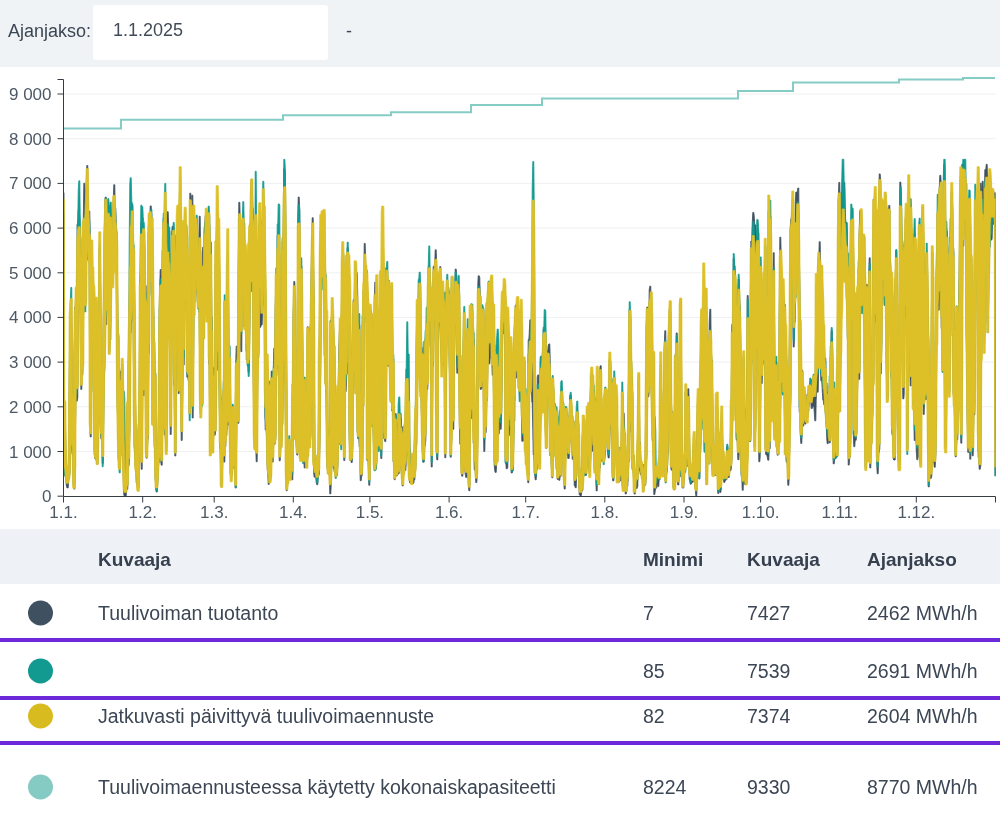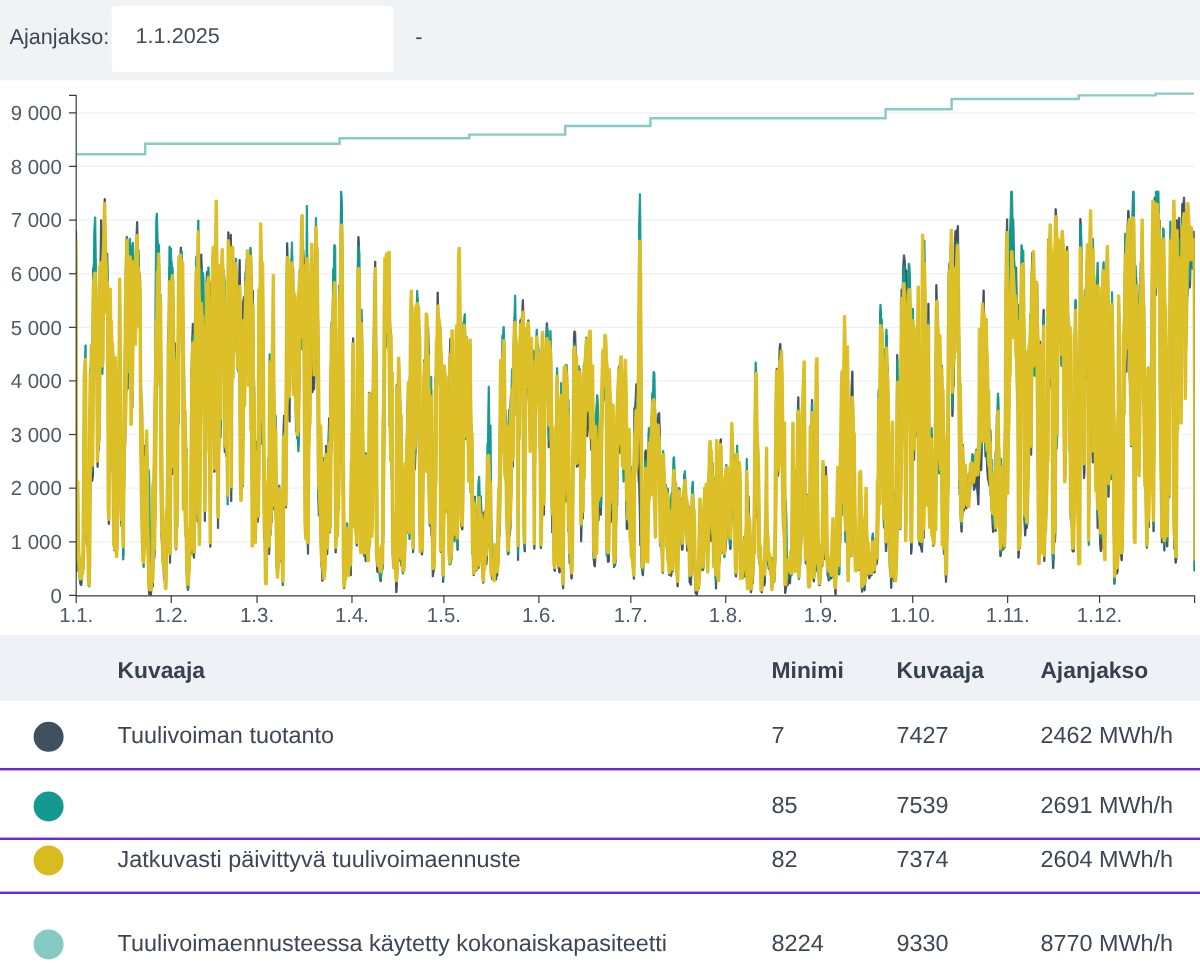--- a/index.html
+++ b/index.html
@@ -4,21 +4,21 @@
 html,body{width:1000px;height:813px;background:#fff;font-family:"Liberation Sans",sans-serif;overflow:hidden}
 .topbar{position:absolute;left:0;top:0;width:1000px;height:67px;background:#eff3f6}
 .tlabel{position:absolute;left:8px;top:21px;font-size:18px;color:#3c4654}
 .inp{position:absolute;top:5px;height:55px;background:#fff;border:none;border-radius:3px;font-size:18px;color:#424c59;line-height:50px;padding-left:20px}
 .dash{position:absolute;left:346px;top:21px;font-size:18px;color:#3c4654}
 .chart{position:absolute;left:0;top:67px}
 .table{position:absolute;left:0;top:529px;width:1000px}
 .thead{position:absolute;left:0;top:0;width:1000px;height:55px;background:#eef2f6;font-weight:bold;color:#36404e;font-size:19px}
 .thead span{position:absolute;top:calc(50% + 3px);transform:translateY(-50%);white-space:nowrap}
 .trow span{position:absolute;top:calc(50% + 1.5px);transform:translateY(-50%);font-size:19.5px;white-space:nowrap}
-.trow{position:absolute;left:0;width:1000px;height:58px;color:#3c4654;border-bottom:2px solid #6d28d9}
+.trow{position:absolute;left:0;width:1000px;height:58px;color:#3c4654;border-bottom:4px solid #6d28d9}
 .trow:last-child{border-bottom:none}
 .nm{left:98px}.c1{left:643px}.c2{left:747px}.c3{left:867px}
 .dot{position:absolute;left:28px;top:calc(50% + 1.5px);transform:translateY(-50%);width:25px;height:25px;border-radius:50%}
 </style></head><body>
 <div class="topbar">
   <span class="tlabel">Ajanjakso:</span>
   <span class="inp" style="left:93px;width:235px">1.1.2025</span>
   <span class="dash">-</span>
 </div>
 <div class="chart"><svg width="1000" height="466" viewBox="0 67 1000 466">

